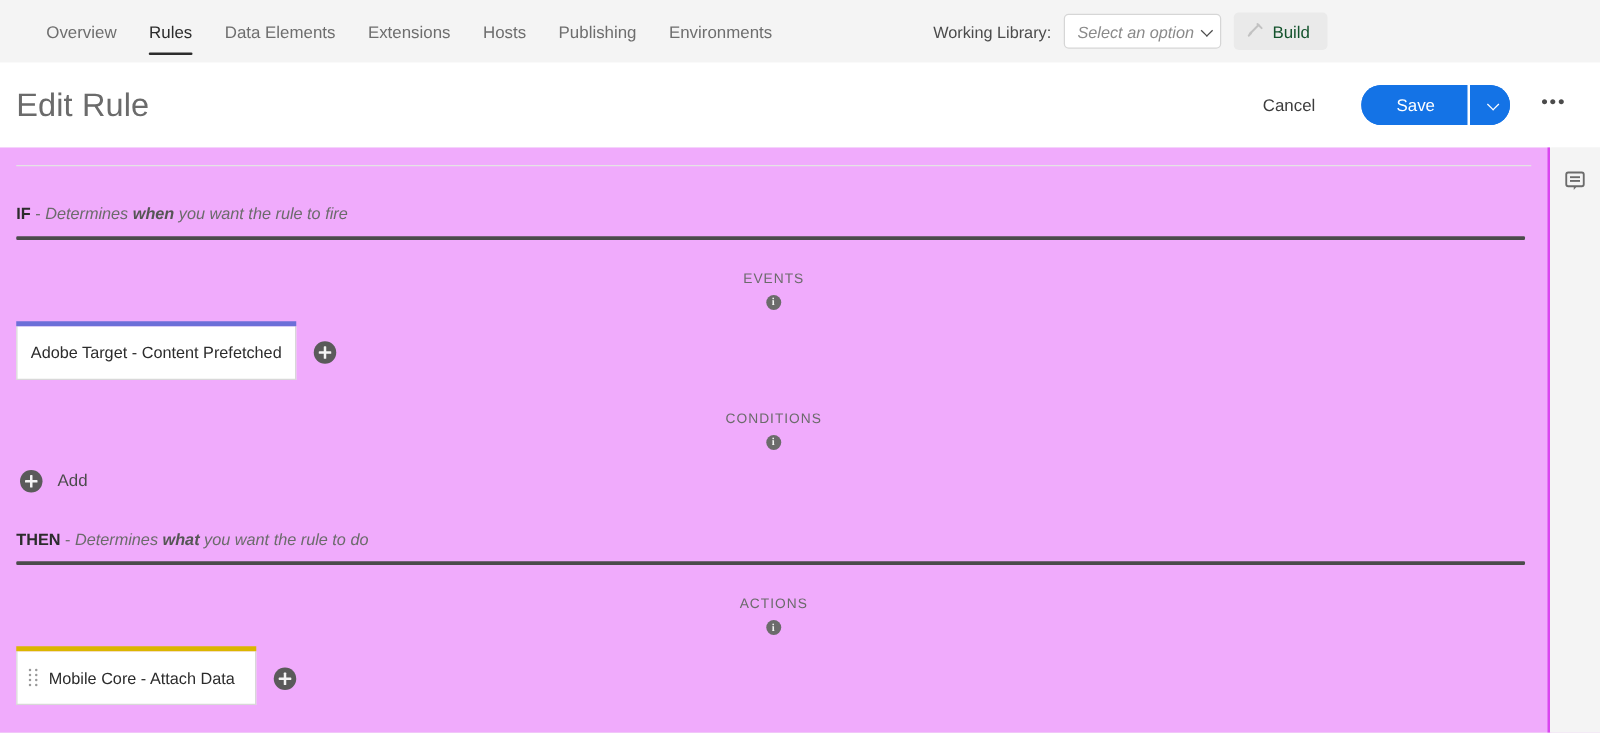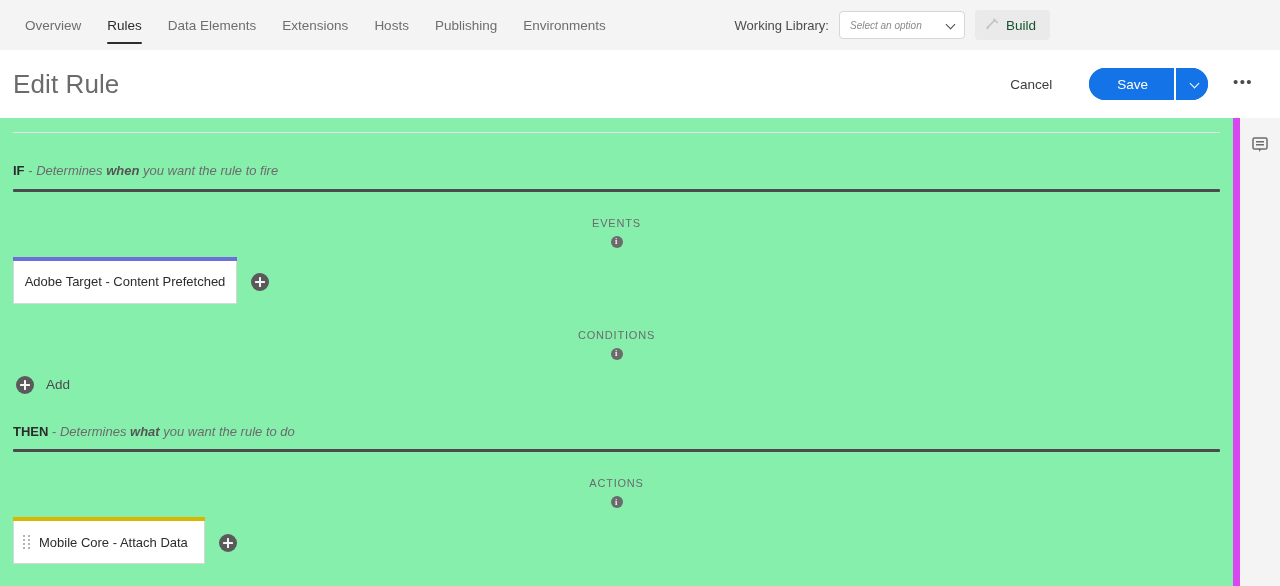--- a/index.html
+++ b/index.html
@@ -10,21 +10,21 @@
     height: 586px;
     overflow: hidden;
     background: #f4f4f4;
     font-family: "Liberation Sans", sans-serif;
     -webkit-font-smoothing: antialiased;
   }
 
   
   .topnav {
     position: absolute;
-    left: 0; top: 0;
+    left: 12px; top: 0;
     width: 1064px; height: 50px;
     background: #f4f4f4;
     display: flex;
     align-items: center;
   }
   .nav-tabs {
     display: flex;
     align-items: center;
     height: 50px;
     padding-left: 12px;
@@ -71,21 +71,21 @@
     justify-content: space-between;
     width: 126px;
     height: 28px;
     background: #ffffff;
     border: 1px solid #d6d6d6;
     border-radius: 4px;
     padding: 0 8px 0 10px;
     cursor: pointer;
   }
   .wl-select .ph {
-    font-size: 10px;
+    font-size: 13px;
     font-style: italic;
     color: #8a8a8a;
     white-space: nowrap;
   }
   .chev {
     width: 10px; height: 10px;
     position: relative;
     flex: 0 0 auto;
     margin-left: 6px;
   }
@@ -187,22 +187,22 @@
     font-size: 15px;
     line-height: 1;
     padding-bottom: 6px;
   }
 
   
   .content {
     position: absolute;
     left: 0; top: 118px;
     width: 1240px; height: 468px;
-    background: #86efac;
-    border-right: 7px solid #d946ef;
+    background: #f0abfc;
+    border-right: 2px solid #d946ef;
     padding: 0 13px;
     overflow: hidden;
   }
   .top-rule {
     height: 1px;
     background: #e4e4e4;
     margin-top: 14px;
   }
 
   .section-head {

